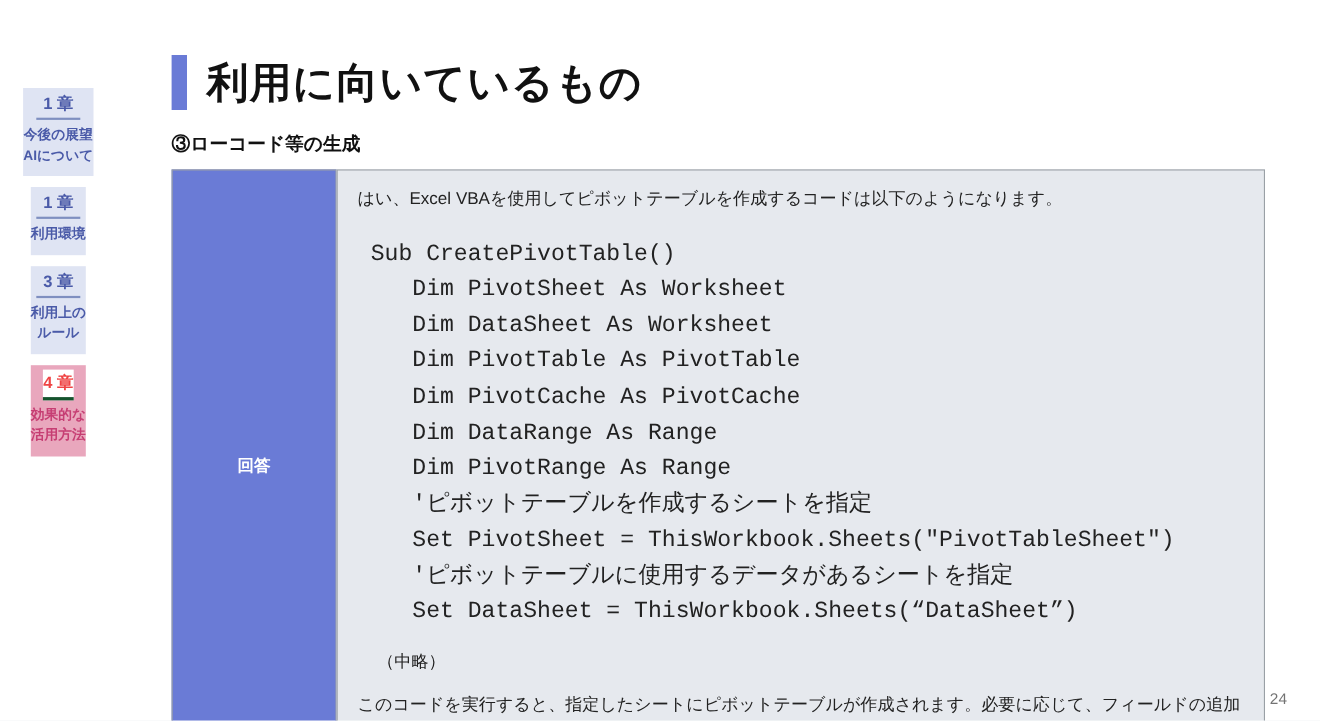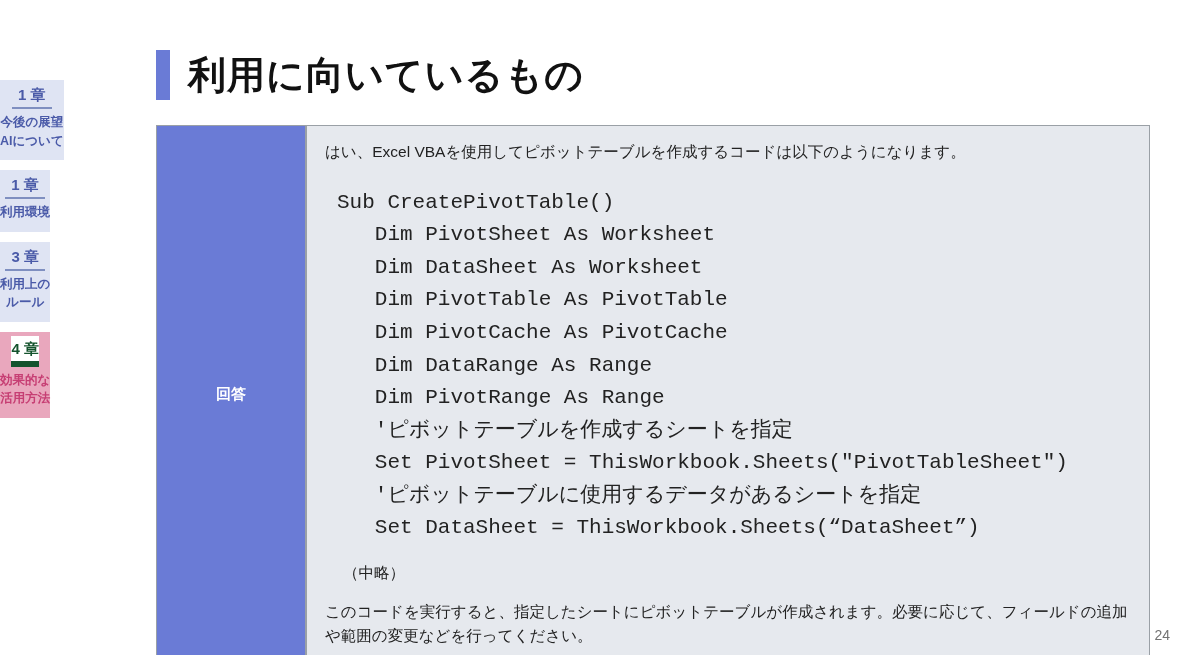--- a/index.html
+++ b/index.html
@@ -1,27 +1,27 @@
 <!DOCTYPE html>
 <html><head>
 <meta charset="utf-8">
 <style>
   * { box-sizing: border-box; margin: 0; padding: 0; }
   html, body { width: 1200px; height: 655px; font-family: "Hiragino Kaku Gothic ProN", "Meiryo", sans-serif; background: #fff; overflow: hidden; }
   .page { display: flex; width: 100%; height: 100%; }
 
   
-  .sidebar { width: 106px; height: 100%; padding-top: 80px; display: flex; flex-direction: column; gap: 10px; align-items: flex-start; }
+  .sidebar { width: 106px; height: 100%; padding-top: 80px; display: flex; flex-direction: column; gap: 10px; align-items: center; }
   .nav-item { text-align: center; font-size: 13px; line-height: 1.4; padding: 4px 0 10px; }
   .nav-item .chapter { display: inline-block; font-size: 15px; font-weight: 600; color: #4a5aa8; border-bottom: 2px solid #7f8fc0; padding: 0 6px 2px; margin-bottom: 4px; }
   .nav-item .label { font-size: 12.5px; font-weight: 600; white-space: pre-line; }
   .nav-inactive { background: #dfe4f3; color: #4a5aa8; }
   .nav-inactive .label { color: #4a5aa8; }
   .nav-active { background: #e9a7bd; color: #c63e73; }
-  .nav-active .chapter { background: #fff; color: #14532d; border-bottom: 6px solid #14532d; padding: 2px 0; font-weight: 700; }
+  .nav-active .chapter { background: #fff; color: #ef4444; border-bottom: 3px solid #14532d; padding: 2px 0; font-weight: 700; }
   .nav-active .label { color: #c63e73; }
 
   
   .main { flex: 1; position: relative; padding: 50px 50px 0 50px; }
   .title-row { display: flex; gap: 18px; margin-bottom: 18px; }
   .title-bar { width: 14px; height: 50px; background: #6a7bd6; }
   .title-text { font-size: 38px; font-weight: 800; color: #111; letter-spacing: 1px; }
   .subtitle { font-size: 17px; font-weight: 700; color: #111; margin-bottom: 6px; }
 
   .tbl { width: 100%; border-collapse: separate; border-spacing: 0 6px; }
@@ -61,20 +61,21 @@
 活用方法</span>
     </div>
   </div>
 
   <div class="main">
     <div class="title-row">
       <div class="title-bar"></div>
       <div class="title-text">利用に向いているもの</div>
     </div>
 
+    <div class="subtitle">③ローコード等の生成</div>
 
     <table class="tbl">
       <tbody>
       <tr>
         <td class="cell-h answer-h">回答</td>
         <td class="cell-b">
           <div>はい、Excel VBAを使用してピボットテーブルを作成するコードは以下のようになります。</div>
           <div class="code-block">Sub CreatePivotTable()
    Dim PivotSheet As Worksheet
    Dim DataSheet As Worksheet

